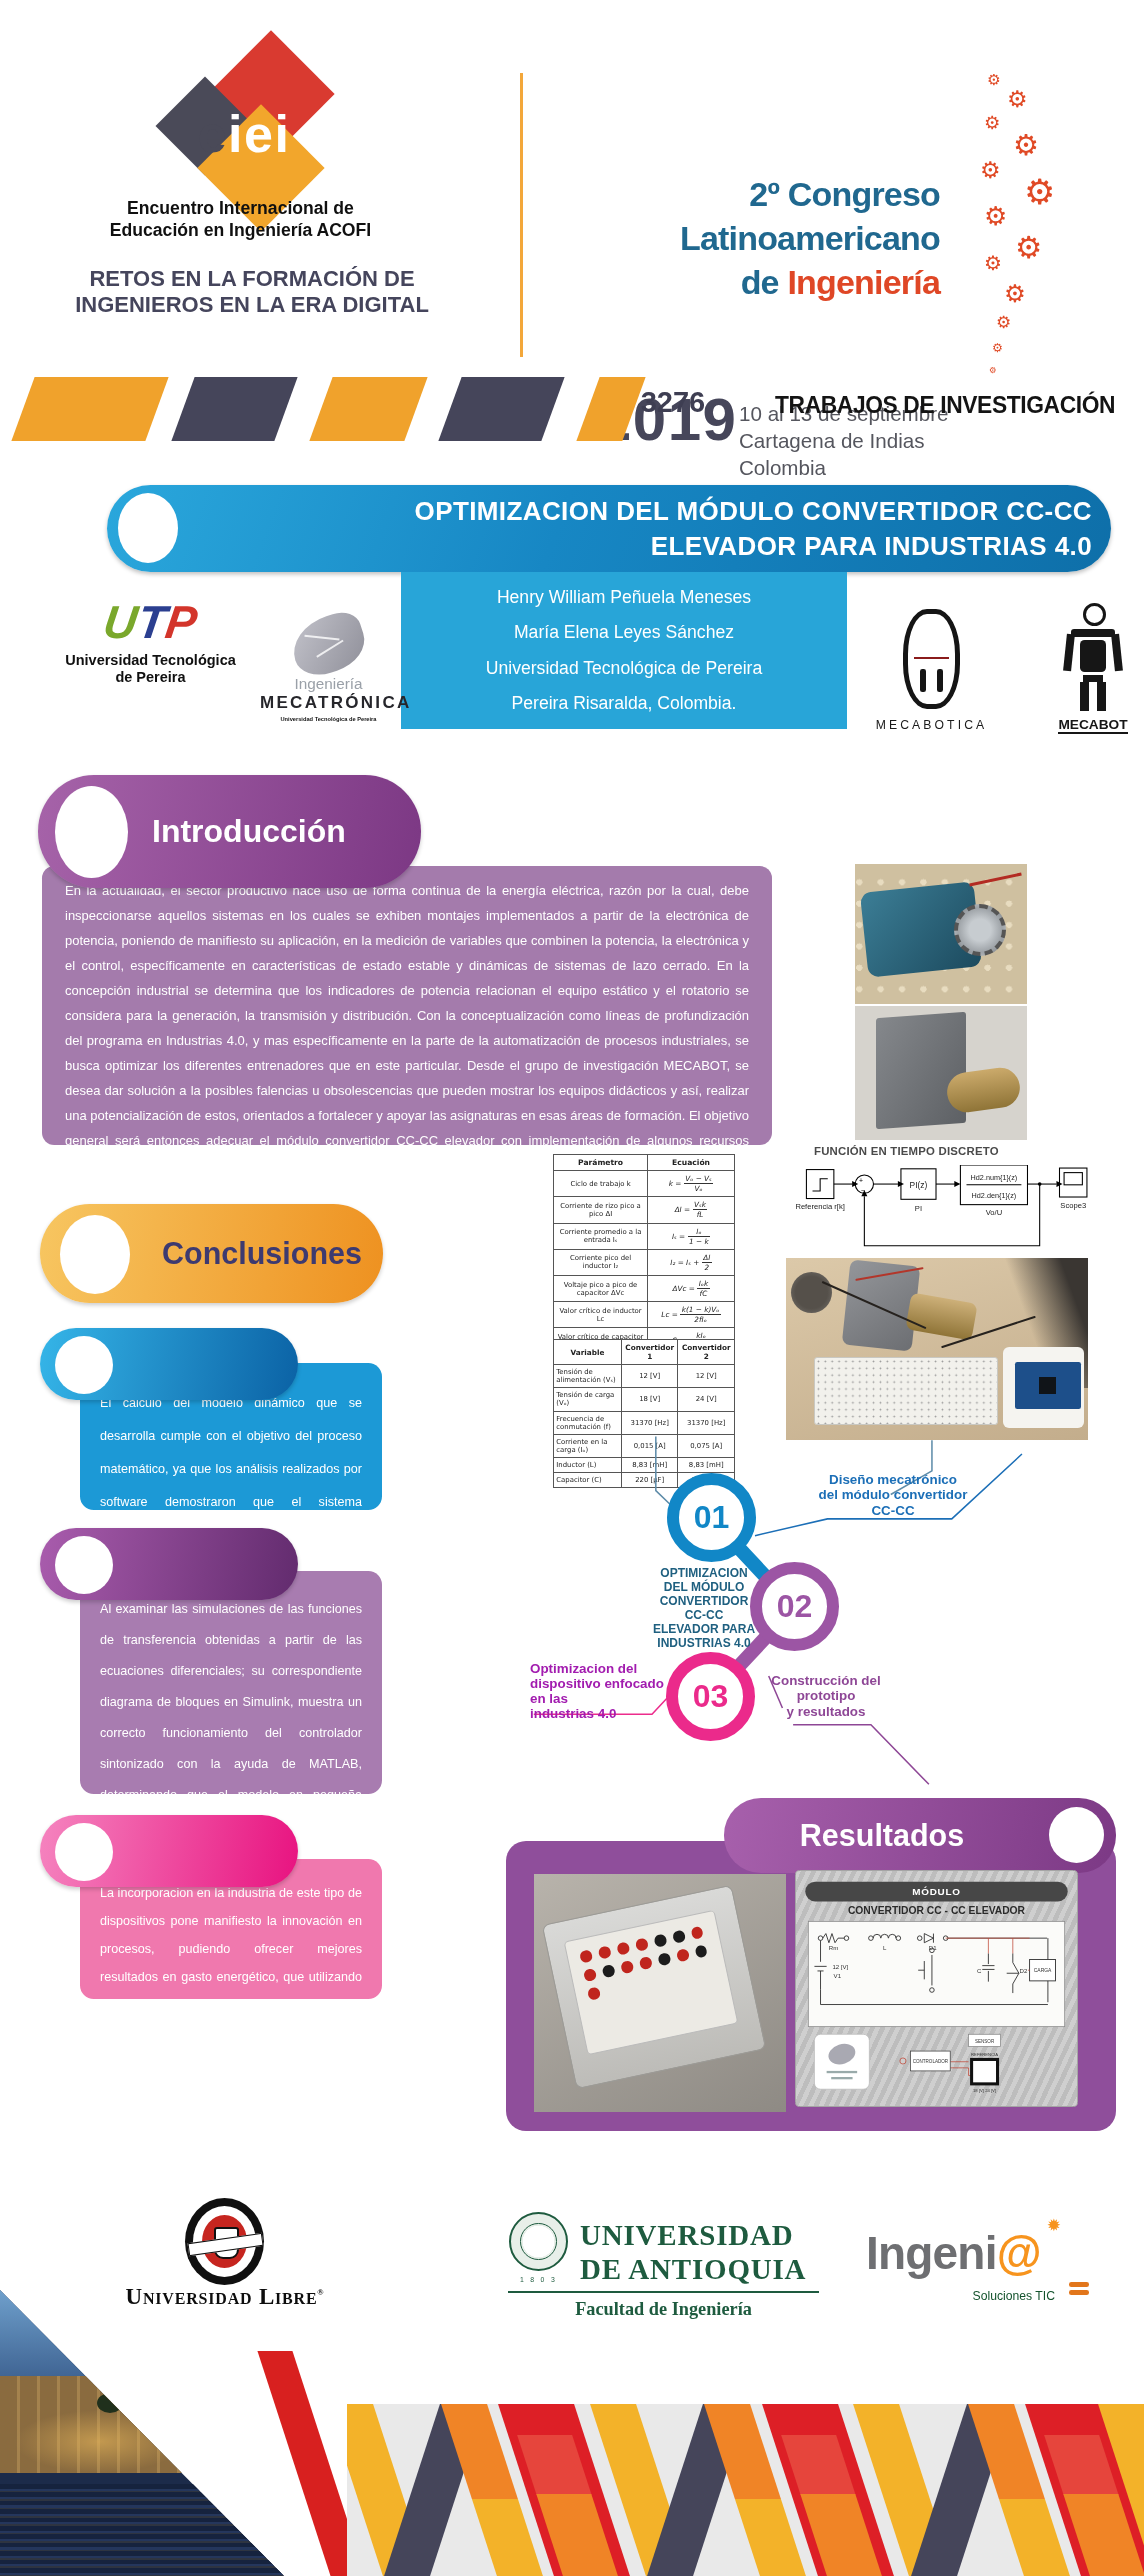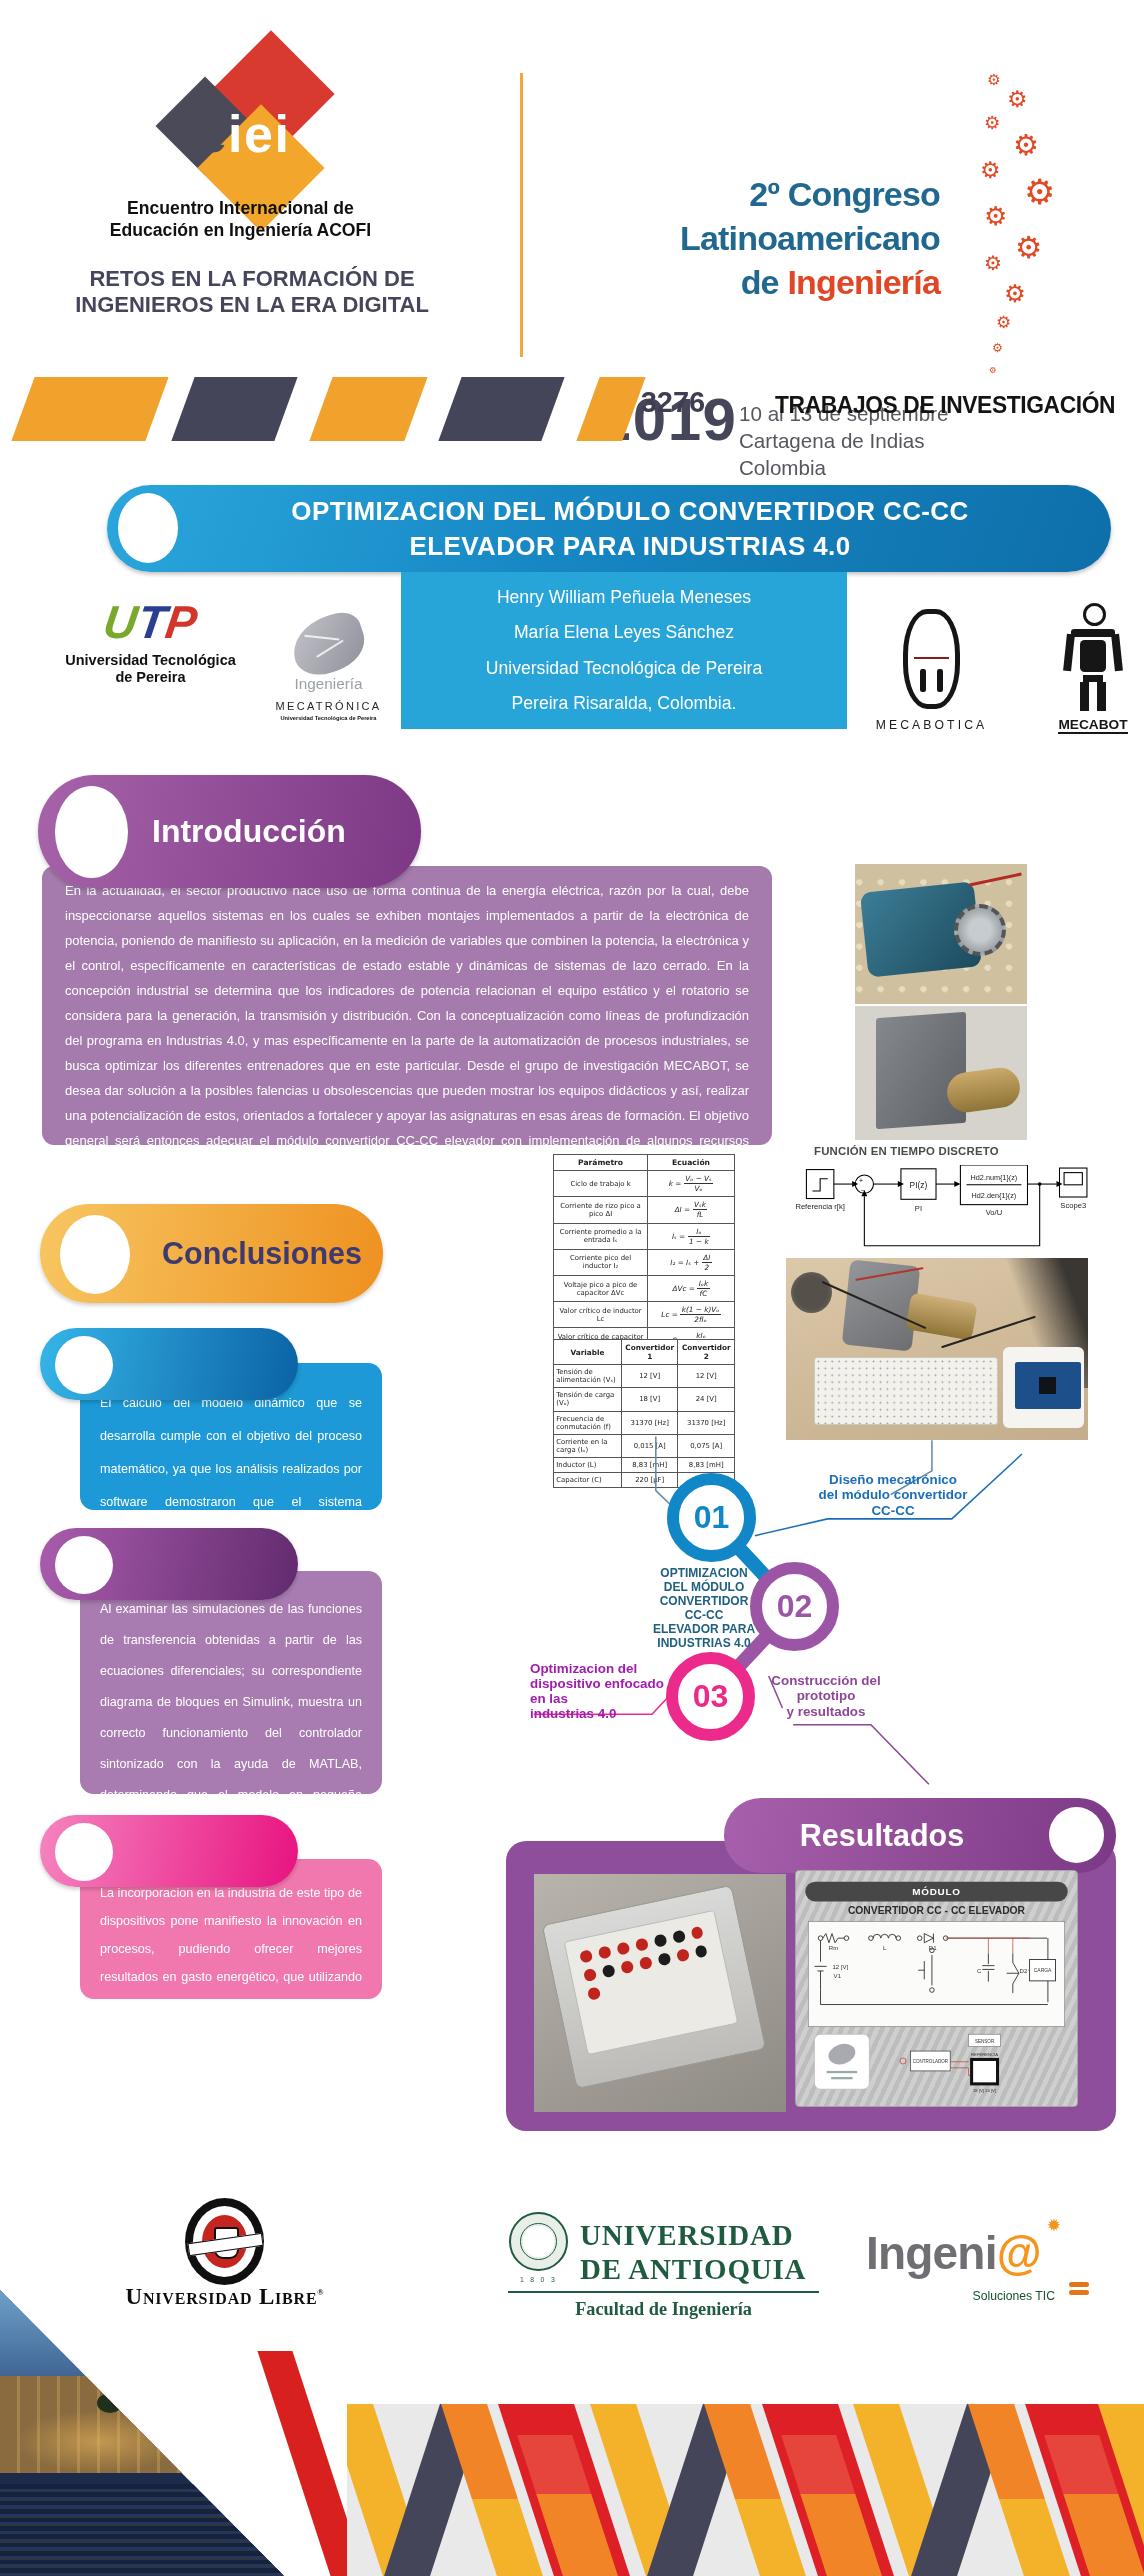--- a/index.html
+++ b/index.html
@@ -33,38 +33,38 @@
   .pg-y{background:#F0A22C;} .pg-d{background:#45455A;}
   #band-number{left:627px;top:386px;width:92px;font-size:29px;font-weight:800;color:#3E3E52;}
   #band-label{left:775px;top:391px;font-size:24px;font-weight:900;color:#141414;
               transform:scaleX(.95);transform-origin:left;letter-spacing:-0.4px;}
 
   
   #title-pill{left:107px;top:485px;width:1004px;height:87px;border-radius:46px;
               background:linear-gradient(110deg,#2AA7DC,#1787C4 45%,#0E6FA9);box-shadow:0 2.3px 4.6px rgba(0,0,0,.25);}
   #title-pill .wcircle{position:absolute;left:10.7px;top:8.4px;width:60px;height:70px;background:#fff;border-radius:50%;}
   #title-text{position:absolute;left:61px;right:19px;top:0;height:100%;display:flex;flex-direction:column;
-              justify-content:center;text-align:center;color:#fff;font-size:26px;font-weight:800;
+              justify-content:center;text-align:right;color:#fff;font-size:26px;font-weight:800;
               line-height:35px;letter-spacing:0.4px;}
 
   
   #authors{left:401px;top:572px;width:446px;height:157px;background:#28A5D8;display:flex;flex-direction:column;
            justify-content:space-around;padding:7.6px 6.1px;box-sizing:border-box;text-align:center;
            color:#fff;font-size:17.6px;font-weight:500;}
   
   #utp{left:53px;top:595px;width:195px;text-align:center;}
   #utp-letters span{display:inline-block;font-size:46px;font-weight:900;font-style:italic;transform:skewX(-8deg);}
   #utp-caption{font-size:14.5px;font-weight:800;color:#101010;line-height:17px;margin-top:3.1px;}
   
   #mecatronica{left:260px;top:617px;width:137px;text-align:center;}
   #mec-bird{width:73px;height:55px;margin:0 auto;background:linear-gradient(135deg,#c3c3cb,#8f8f99);
             border-radius:65% 35% 55% 45%;transform:rotate(-18deg);position:relative;}
   #mec-bird i{position:absolute;background:#fff;opacity:.8;}
   #mec-l1{font-size:15.3px;color:#9aa0a8;margin-top:3.1px;}
-  #mec-l2{font-size:11px;letter-spacing:2.3px;color:#26262b;font-weight:400;margin-top:7px;}
+  #mec-l2{font-size:17px;letter-spacing:2.3px;color:#26262b;font-weight:700;}
   #mec-l3{font-size:5.7px;font-weight:700;color:#111;margin-top:3.1px;}
   
   #mecabotica{left:861px;top:609px;width:141px;text-align:center;}
   #mcb-icon{width:47px;height:90px;margin:0 auto;border:5.3px solid #151515;border-radius:24px/45px;position:relative;}
   #mcb-icon .bar{position:absolute;bottom:12.2px;width:6.1px;height:23px;background:#151515;border-radius:2.3px;}
   #mcb-icon .b1{left:12.2px;} #mcb-icon .b2{right:12.2px;}
   #mcb-icon .red{position:absolute;left:6.1px;right:6.1px;top:43px;height:2.3px;background:#8a1b1b;}
   #mcb-label{font-size:12.2px;letter-spacing:3.1px;color:#1a1a1a;margin-top:9.2px;font-weight:500;}
   
   #mecabot{left:1047px;top:603px;width:92px;text-align:center;}

